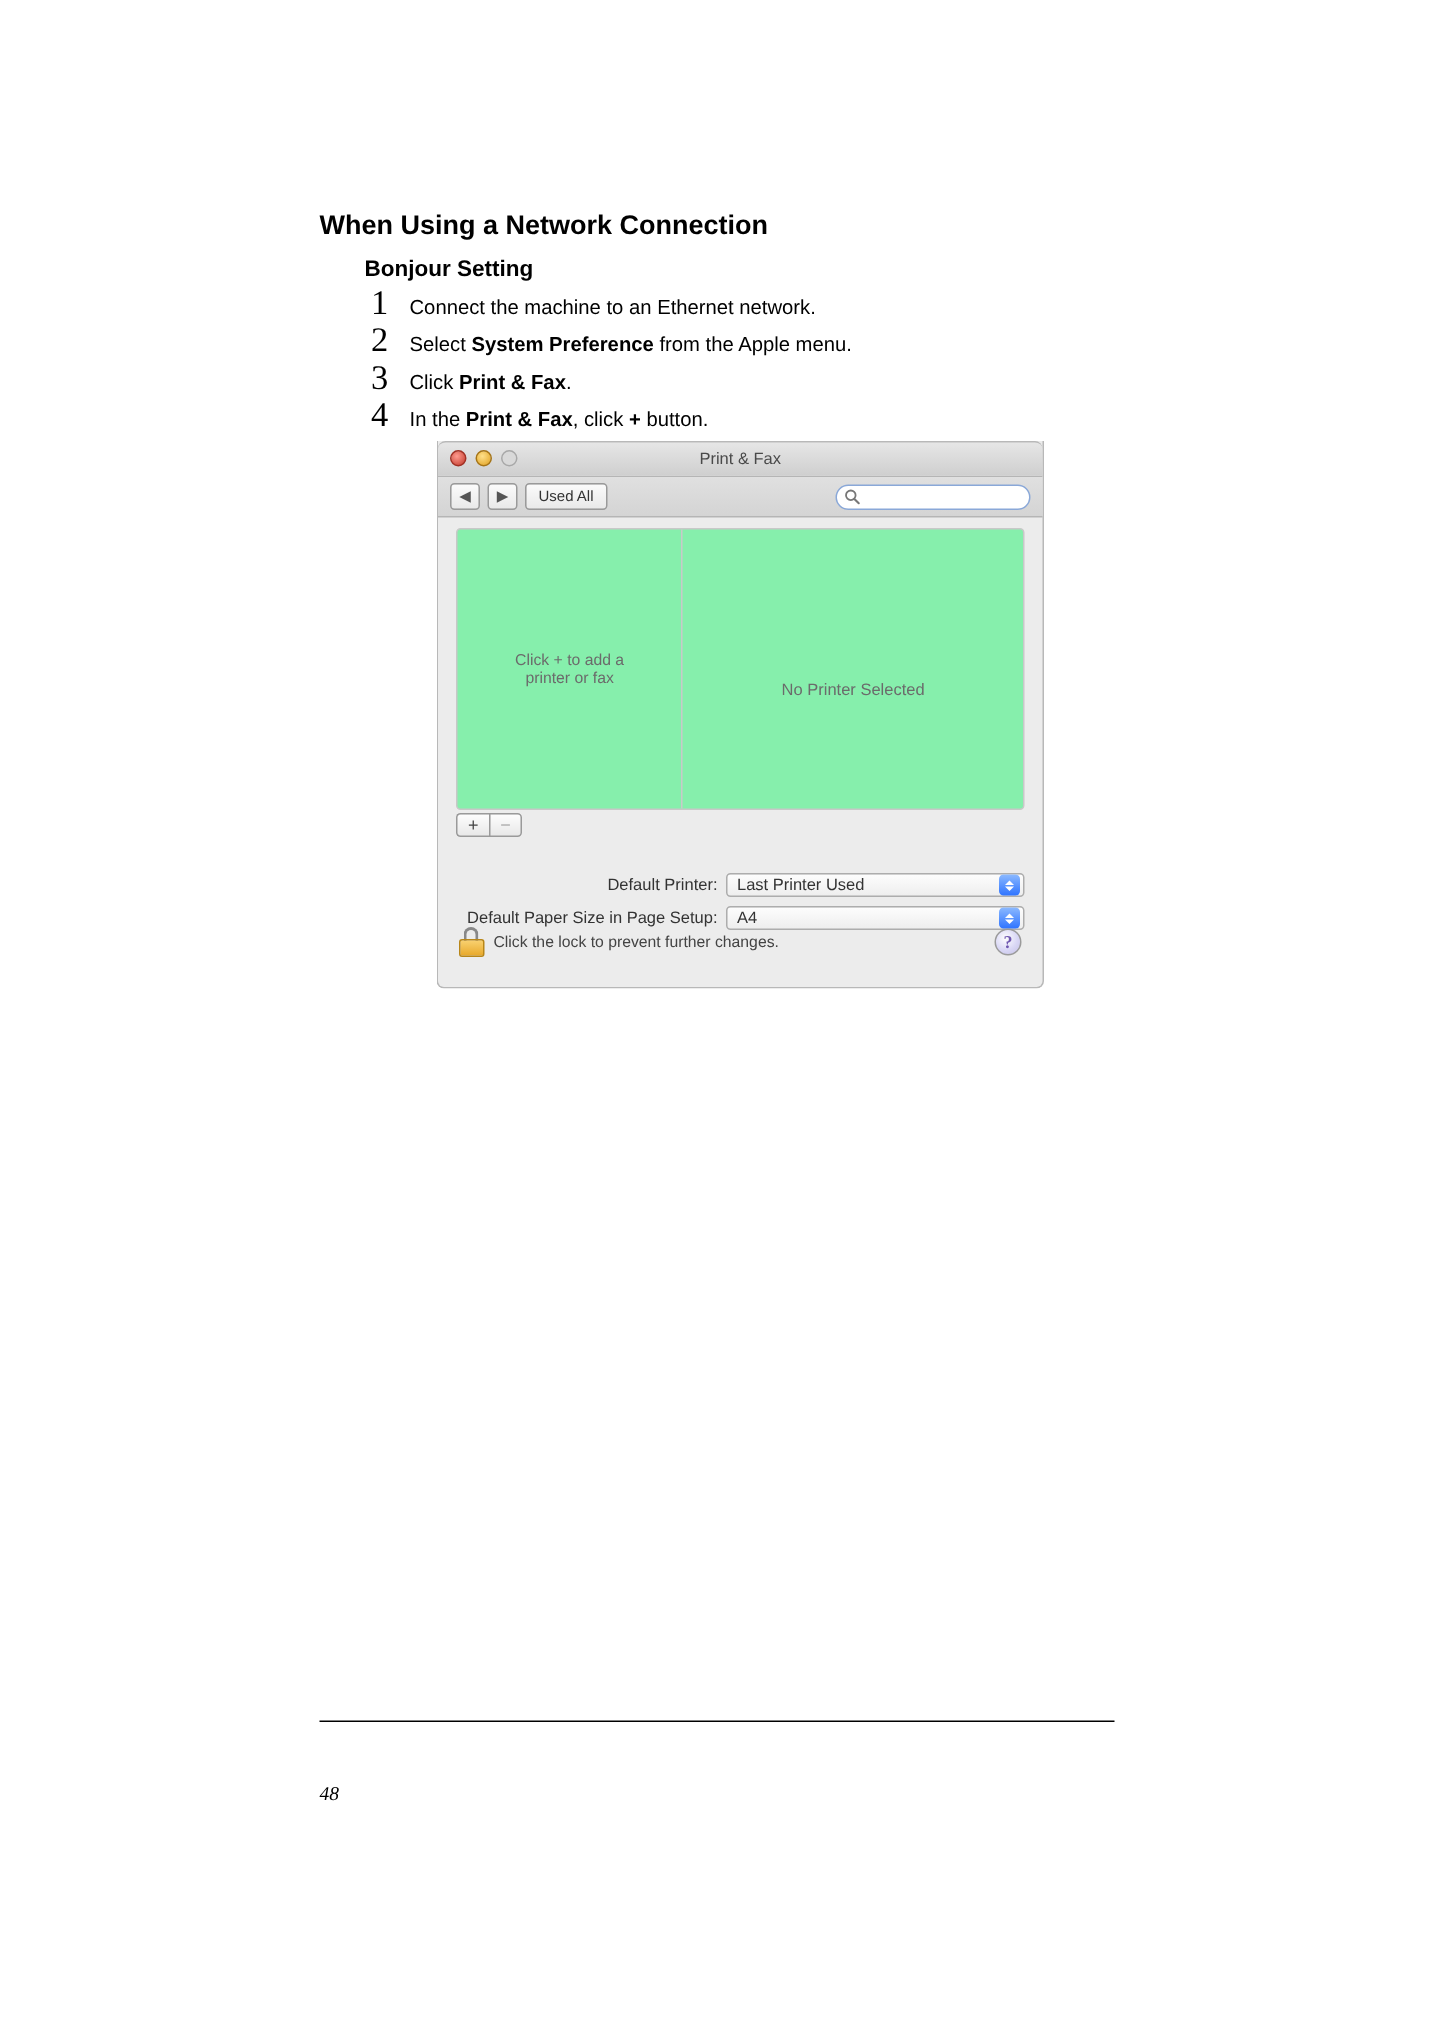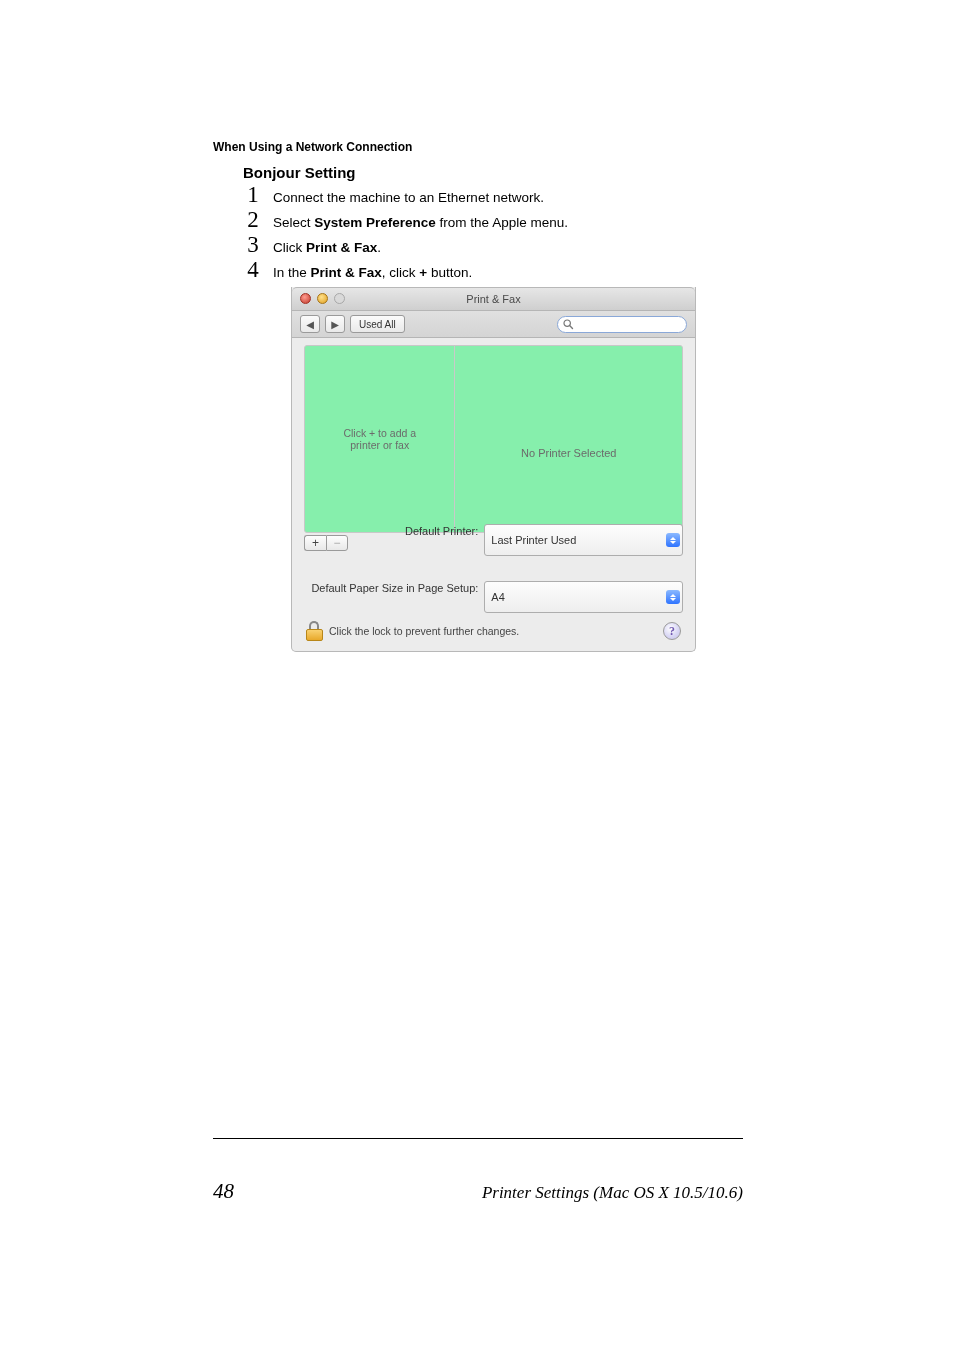--- a/index.html
+++ b/index.html
@@ -16,21 +16,21 @@
     width: 954px;
     height: 1350px;
     box-sizing: border-box;
     padding: 140px 0 0 0; 
   }
   .content {
     margin-left: 213px;
     width: 530px;
   }
   .heading {
-    font-size: 12px;
+    font-size: 18px;
     font-weight: bold;
     font-family: Arial, Helvetica, sans-serif;
     margin-bottom: 10px;
   }
   .para {
     font-size: 13.5px;
     line-height: 1.35;
     margin-left: 30px;
     margin-bottom: 20px;
   }
@@ -191,44 +191,43 @@
     margin-bottom: 6px;
     gap: 6px;
   }
   .setting-row .label {
     width: 46%;
     text-align: right;
     color:#333;
   }
   .dropdown {
     flex:1;
-    height: 32px;
+    height: 16px;
     border: 1px solid #adadad;
     border-radius: 3px;
     background: linear-gradient(#fdfdfd,#eeeeee);
     display:flex; align-items:center; justify-content:space-between;
     padding: 0 2px 0 6px;
     font-size: 11px;
     box-sizing: border-box;
-    margin-top: 19px;
   }
   .dd-arrows{
     width: 14px; height: 14px;
     background: linear-gradient(#8bb9ff,#2f74ff);
     border-radius:3px;
     display:flex;flex-direction:column;align-items:center;justify-content:center;
   }
   .dd-arrows:before, .dd-arrows:after{
     content:"";border-left:3px solid transparent;border-right:3px solid transparent;
   }
   .dd-arrows:before{border-bottom:3px solid #fff;margin-bottom:1px;}
   .dd-arrows:after{border-top:3px solid #fff;}
   .lockrow {
     position:absolute;
-    left: 14px; bottom: 10px; right: 14px;
+    left: 14px; bottom: 20px; right: 14px;
     display:flex; align-items:center; justify-content:space-between;
     font-size: 10.5px; color:#444;
   }
   .lockleft{ display:flex; align-items:center; gap:6px;}
   .lock-icon {
     width: 17px; height:20px; position:relative;
   }
   .lock-icon .body{
     position:absolute;bottom:0;width:17px;height:12px;border-radius:2px;
     background: linear-gradient(#f9d170,#e8a92b);
@@ -261,21 +260,21 @@
     margin: 0 0 4px 0;
   }
   .footer-row {
     display:flex;
     justify-content: space-between;
     align-items: baseline;
   }
   .footer-page {
     font-style: italic;
     font-family: "Times New Roman", Times, serif;
-    font-size: 21px;
+    font-size: 13px;
     margin-top: 36px;
   }
   .footer-text {
     font-style: italic;
     font-family: "Times New Roman", Times, serif;
     font-size: 17px;
   }
 </style>
 </head>
 <body>
@@ -381,16 +380,15 @@
         <div class="help-circle">?</div>
       </div>
     </div>
 
   </div>
 
   <div class="footer">
     <hr class="rule">
     <div class="footer-row">
       <div class="footer-page">48</div>
-      <div class="footer-text">Printer Settings (Mac OS X 10.5/10.6)</div>
     </div>
   </div>
 </div>
 
 </body></html>

